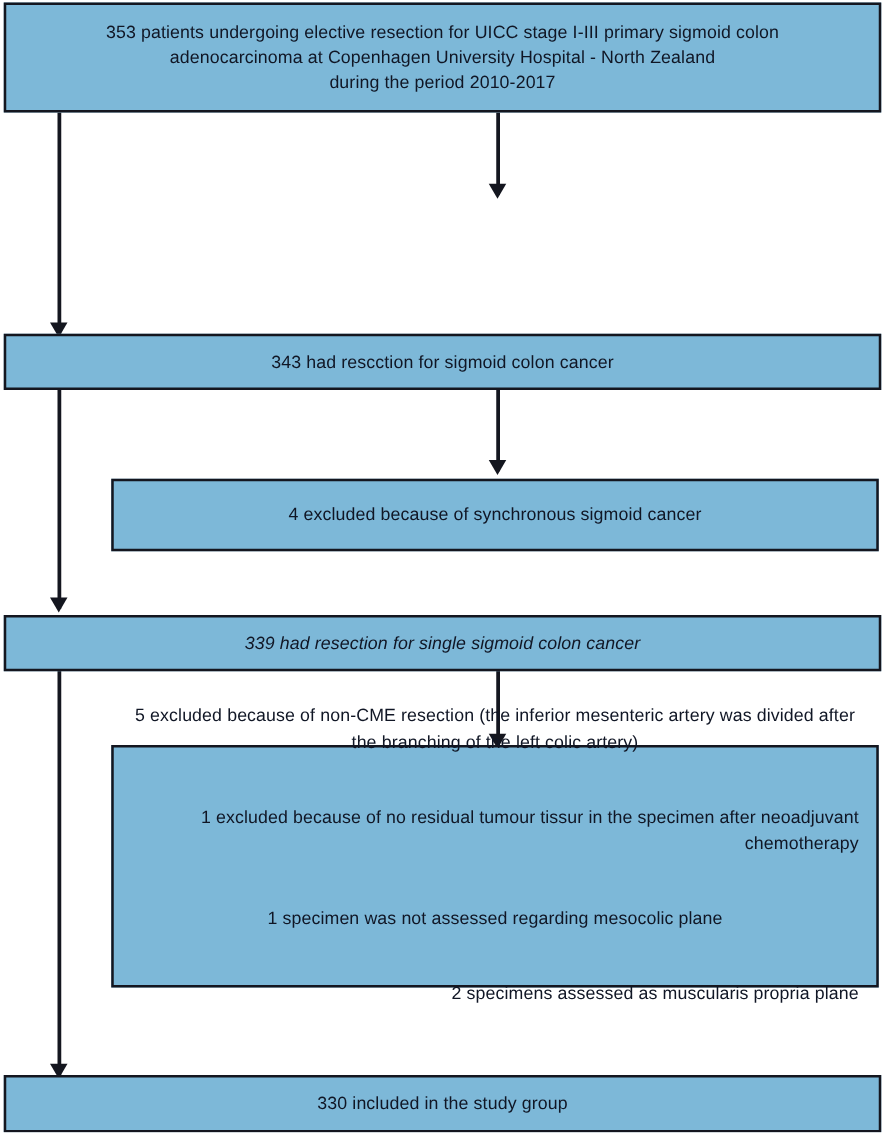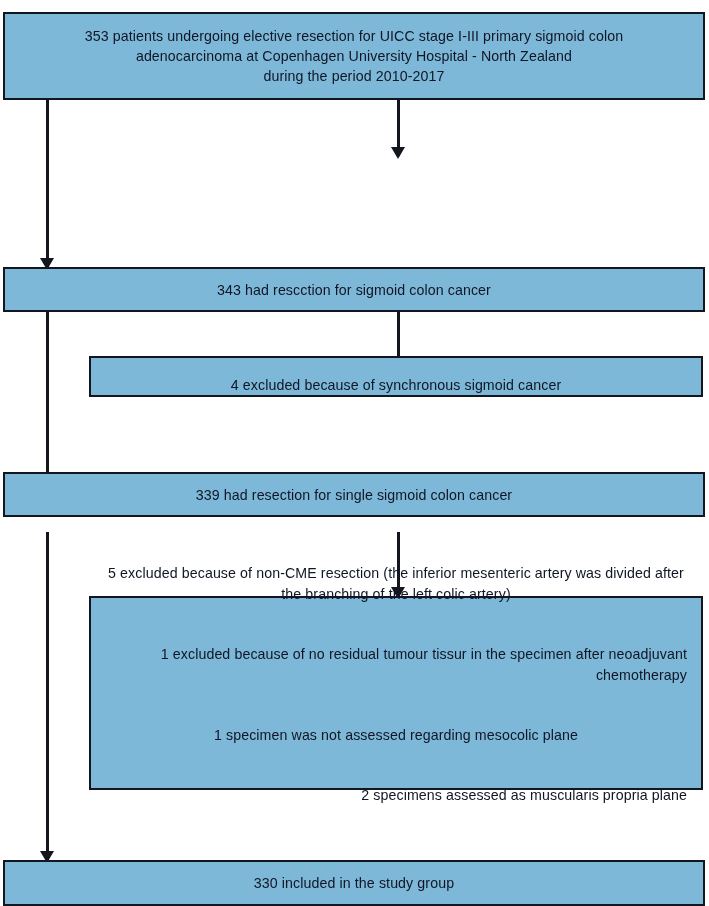--- a/index.html
+++ b/index.html
@@ -38,25 +38,25 @@
   .node .txt {
     display: block;
     width: 100%;
     padding: 0 10px;
     white-space: pre-line;
   }
 
   .node-main  { left: 3px;  width: 702px; }
   .node-side  { left: 89px; width: 614px; }
 
-  #box-cohort   { top: 12px;   height: 88px; }
+  #box-cohort   { top: 2px;   height: 88px; }
   #box-excl-1   { top: 156px; height: 45px; }
   #box-resect   { top: 267px; height: 45px; }
-  #box-excl-2   { top: 356px; height: 41px; align-items: flex-end; }
-  #box-single   { top: 472px; height: 45px; }
+  #box-excl-2   { top: 383px; height: 58px; }
+  #box-single   { top: 492px; height: 45px; font-style: italic; }
   #box-excl-3   { top: 596px; height: 194px; }
   #box-final    { top: 860px; height: 46px; }
 
   #box-excl-3 .txt {
     padding: 0 14px;
     line-height: 21px;
   }
   #box-excl-3 .para { margin: 0 0 18px 0; }
   #box-excl-3 .para:last-child { margin-bottom: 17px; text-align: right; }
 

